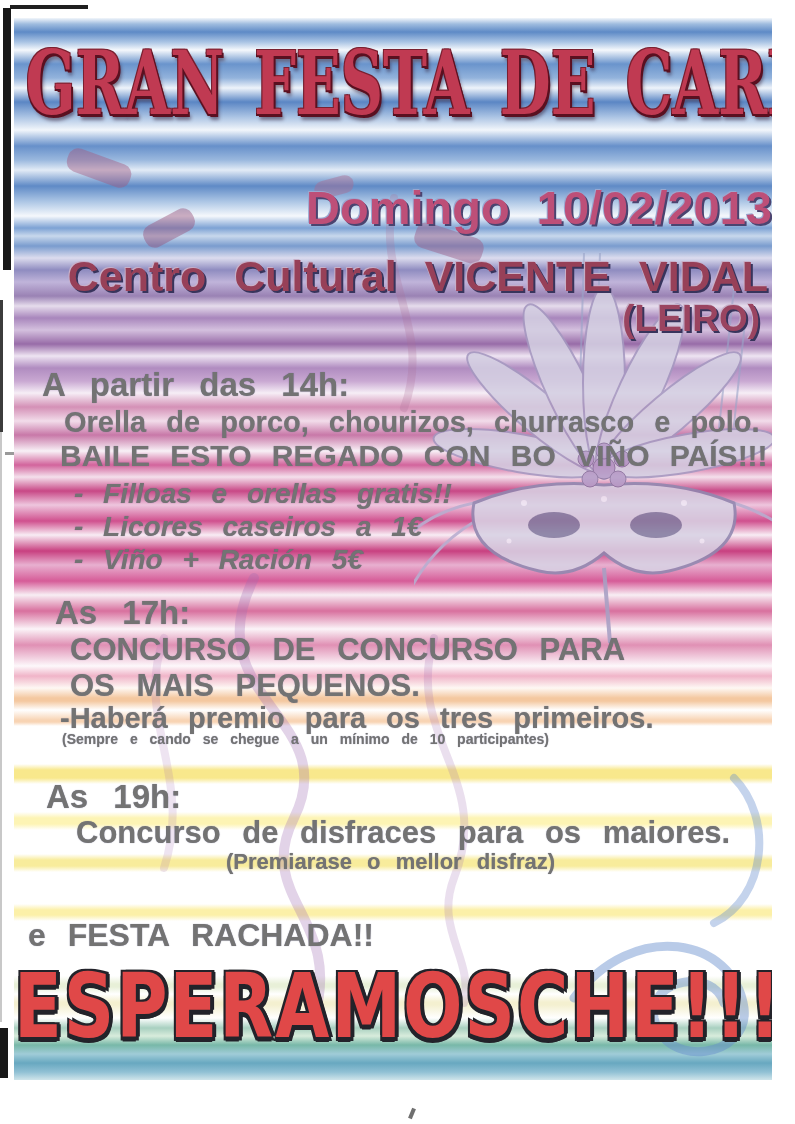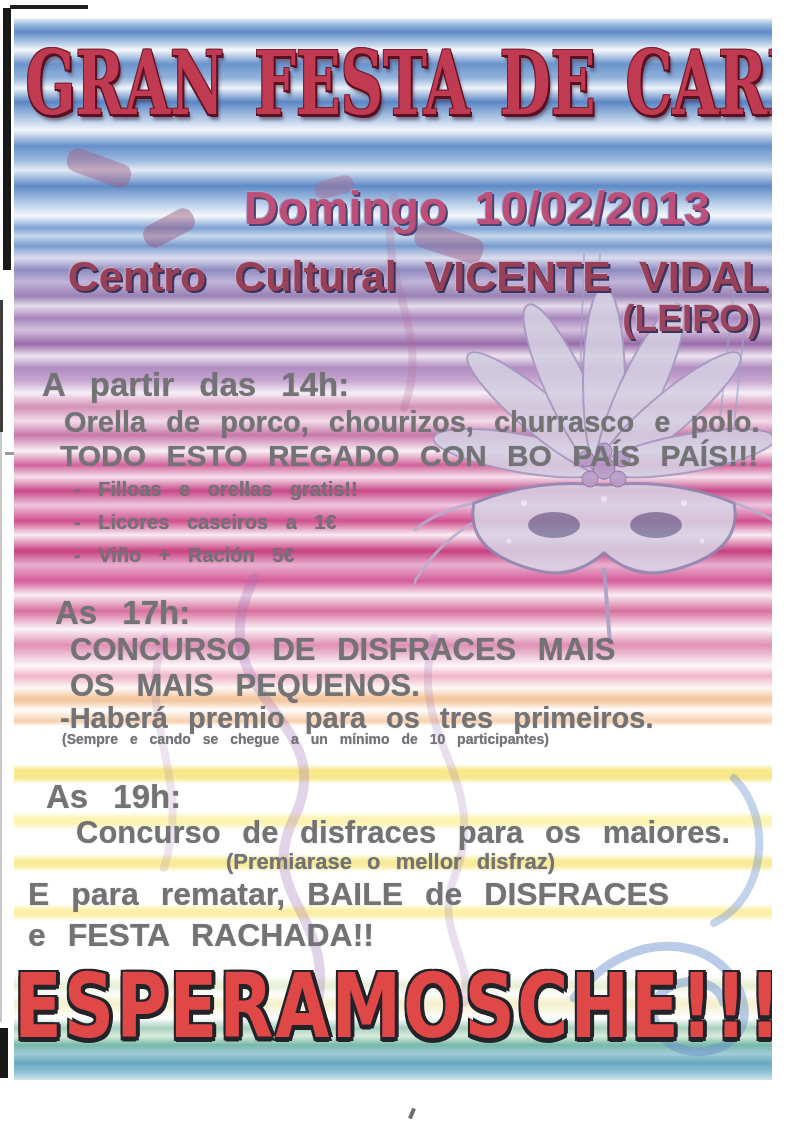--- a/index.html
+++ b/index.html
@@ -51,31 +51,31 @@
   .blob4{left:300px;top:160px;width:40px;height:18px;background:#a86a90;transform:rotate(-15deg);}
   .art{position:absolute;pointer-events:none;}
   
   .txt{position:absolute;white-space:nowrap;color:#737373;font-weight:bold;
        text-shadow:0 0 1px rgba(70,70,119,.55);}
   .title{left:4px;top:18px;width:750px;text-align:center;
          font-family:"DejaVu Serif",serif;font-weight:bold;font-size:60px;line-height:66px;
          color:#c03a52;letter-spacing:0;word-spacing:10px;
          transform:scale(.98,1.45);transform-origin:center top;
          text-shadow:2px 2px 0 #5a1020,-1px -1px 0 #7a2030,1px -1px 0 #7a2030,-1px 1px 0 #5a1020,3px 4px 3px rgba(40,10,30,.45);}
-  .date{left:230px;top:162px;width:528px;text-align:left;font-size:47px;color:#bd4f78;
+  .date{left:230px;top:162px;width:528px;text-align:right;font-size:47px;color:#bd4f78;
         word-spacing:14px;text-shadow:2px 2px 0 #4a4470,-1px -1px 0 #9aa8d0;}
   .venue{left:8px;top:234px;width:746px;text-align:right;font-size:43px;color:#974058;
          word-spacing:16px;text-shadow:2px 2px 0 #38345c,-1px -1px 0 #c8b0c8;}
   .leiro{left:0;top:280px;width:746px;text-align:right;font-size:37px;color:#9a4460;
          text-shadow:2px 2px 0 #38345c,-1px -1px 0 #c8b0c8;}
   .h-sec{font-size:33px;word-spacing:16px;}
   .h14{left:28px;top:348px;}
   .l-food{left:50px;top:388px;font-size:29px;word-spacing:12px;}
   .l-todo{left:46px;top:421px;font-size:30px;word-spacing:12px;}
-  .bullet{font-size:20px;word-spacing:12px;}
+  .bullet{font-size:28px;word-spacing:12px;font-style:italic;}
   .bu0{left:60px;top:460px;} .bu1{left:60px;top:493px;} .bu2{left:60px;top:526px;}
   .h17{left:32px;top:576px;margin-left:9px;}
   .l-c1{left:56px;top:614px;font-size:31px;word-spacing:13px;}
   .l-c2{left:56px;top:650px;font-size:31px;word-spacing:13px;}
   .l-premio{left:46px;top:684px;font-size:29px;word-spacing:12px;}
   .l-sempre{left:40px;top:713px;font-size:14px;word-spacing:8px;margin-left:8px;}
   .h19{left:32px;top:760px;}
   .l-c3{left:62px;top:797px;font-size:31px;word-spacing:13px;}
   .l-premiarase{left:212px;top:831px;font-size:22px;word-spacing:9px;}
   .fin1{left:14px;top:858px;font-size:32px;word-spacing:13px;}
@@ -170,33 +170,32 @@
       </g>
     </svg>
 
     <div class="txt title">GRAN FESTA DE CARNAVAL</div>
     <div class="txt date">Domingo 10/02/2013</div>
     <div class="txt venue">Centro Cultural VICENTE VIDAL</div>
     <div class="txt leiro">(LEIRO)</div>
 
     <div class="txt h-sec h14">A partir das 14h:</div>
     <div class="txt l-food">Orella de porco, chourizos, churrasco e polo.</div>
-    <div class="txt l-todo">TODO ESTO REGADO CON BO PAÍS PAÍS!!!</div>
+    <div class="txt l-todo">BAILE ESTO REGADO CON BO VIÑO PAÍS!!!</div>
     <div class="txt bullet bu0">- Filloas e orellas gratis!!</div>
     <div class="txt bullet bu1">- Licores caseiros a 1€</div>
     <div class="txt bullet bu2">- Viño + Ración 5€</div>
 
     <div class="txt h-sec h17">As 17h:</div>
-    <div class="txt l-c1">CONCURSO DE DISFRACES MAIS</div>
+    <div class="txt l-c1">CONCURSO DE CONCURSO PARA</div>
     <div class="txt l-c2">OS MAIS PEQUENOS.</div>
     <div class="txt l-premio">-Haberá premio para os tres primeiros.</div>
     <div class="txt l-sempre">(Sempre e cando se chegue a un mínimo de 10 participantes)</div>
 
     <div class="txt h-sec h19">As 19h:</div>
     <div class="txt l-c3">Concurso de disfraces para os maiores.</div>
     <div class="txt l-premiarase">(Premiarase o mellor disfraz)</div>
 
-    <div class="txt fin1">E para rematar, BAILE de DISFRACES</div>
     <div class="txt fin2">e FESTA RACHADA!!</div>
 
     <div class="txt closing">ESPERAMOSCHE!!!</div>
   </div>
 </div>
 
 </body></html>

